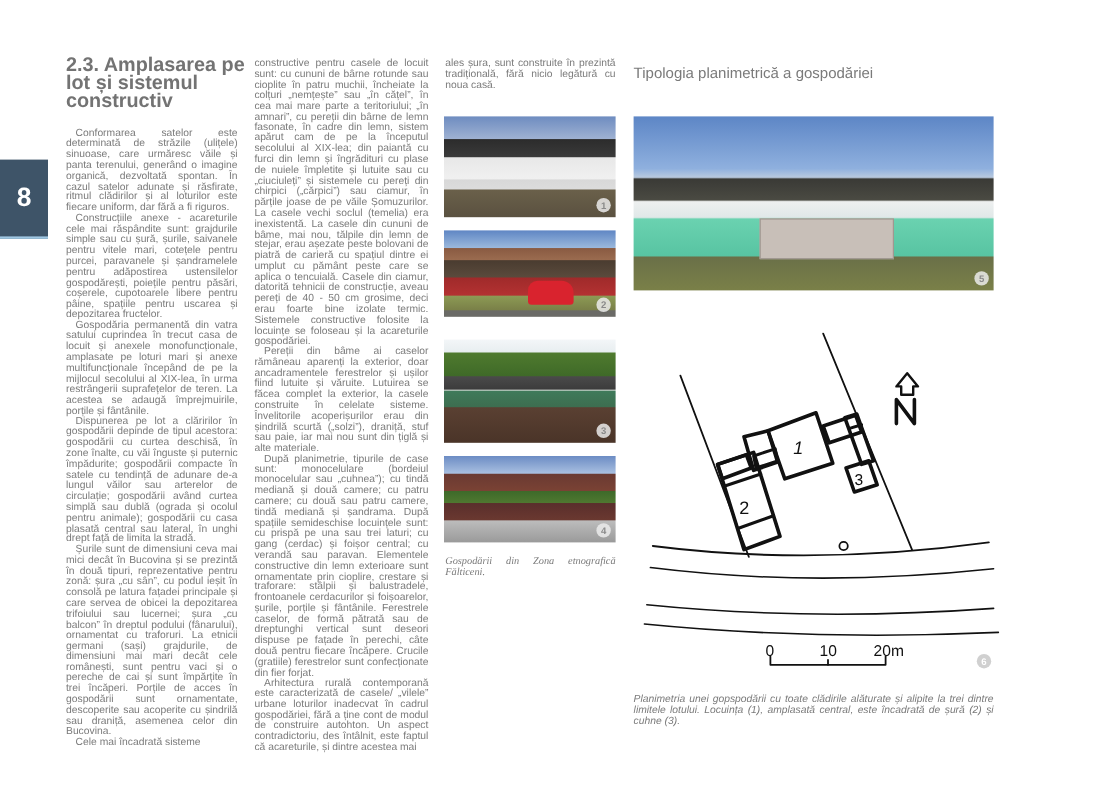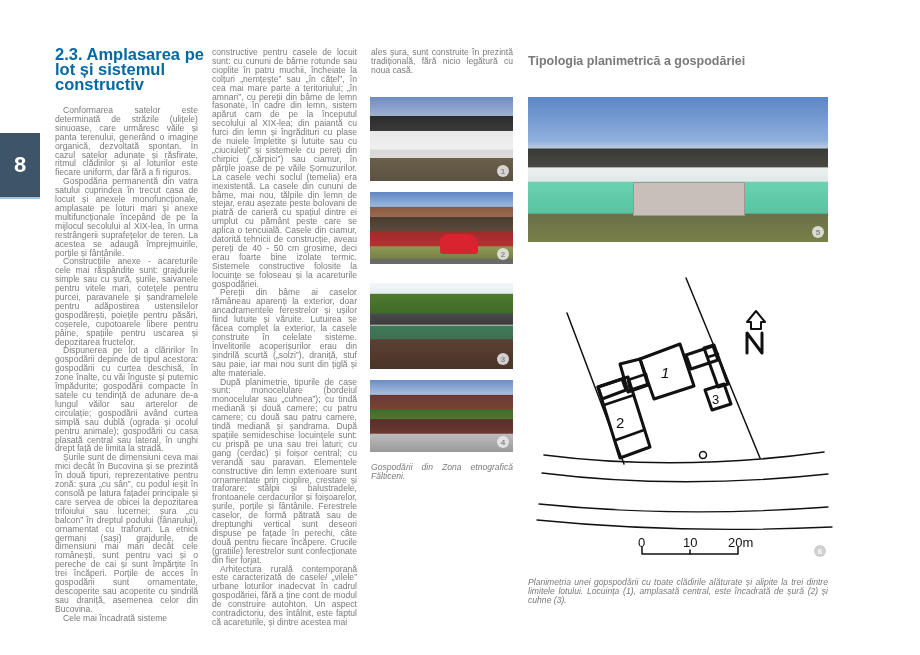--- a/index.html
+++ b/index.html
@@ -8,21 +8,21 @@
     font-family:"Liberation Sans", sans-serif; color:#6d6d6d;
   }
   .page-num {
     position:absolute; left:0; top:133px; width:40px; height:66px;
     background:#3e5468; border-bottom:2px solid #9fc7e3;
     color:#ffffff; font-weight:bold; font-size:22px;
     display:flex; align-items:center; justify-content:center; box-sizing:border-box;
   }
   .section-title {
     position:absolute; left:55px; top:47px; width:160px;
-    font-size:16.5px; line-height:15px; font-weight:bold; color:#0369a1; margin:0;
+    font-size:16.5px; line-height:15px; font-weight:bold; color:#737373; margin:0;
   }
   .col {
     position:absolute; font-size:8.6px; line-height:8.9px; color:#7a7a7a;
     text-align:justify; hyphens:auto;
   }
   .col p { margin:0; text-indent:8px; }
   .col1 { left:55px; top:106px; width:143px; }
   .col2 { left:212px; top:48px; width:145px; }
   .col3 { left:371px; top:48px; width:142px; }
   .col2 p:first-child, .col3 p:first-child { text-indent:0; }
@@ -44,46 +44,46 @@
     background:linear-gradient(180deg,#f3f6f8 0%,#e8eef0 12%,#4f7a2e 13%,#3f6a28 35%,#4a4a4a 36%,#3c3c3c 48%,#d8dcd8 49%,#3f7a5a 50%,#3d6e50 65%,#5a4032 66%,#4a3428 100%); }
   .p4 { left:370px; top:380px; width:143px; height:72px;
     background:linear-gradient(180deg,#6c8cc4 0%,#a8bfe0 20%,#6a3a32 21%,#7a4234 40%,#3e6a2a 41%,#4f7830 54%,#5a2f2c 55%,#6a3830 74%,#bcbcbc 75%,#9a9a9a 100%); }
   .p5 { left:528px; top:97px; width:300px; height:145px;
     background:linear-gradient(180deg,#5d86c6 0%,#8fb0de 30%,#b8c9df 35%,#3a3a36 36%,#4a4a42 48%,#eef0f0 49%,#e0e8e8 58%,#6ad2b0 59%,#58c4a2 80%,#6a7048 81%,#7a8048 100%); }
   .p5 .gate { position:absolute; left:105px; top:85px; width:110px; height:32px; background:#c8bfb8; border:1px solid #a09890; }
 
   .caption {
     position:absolute; font-style:italic; font-size:8.6px; line-height:9px; color:#7a7a7a; text-align:justify;
   }
-  .cap-photos { left:371px; top:463px; width:142px; }
+  .cap-photos { left:371px; top:463px; width:142px;font-family:Liberation Serif, serif; }
   .cap-plan { left:528px; top:578px; width:300px; }
 
   .right-title {
-    position:absolute; left:528px; top:54px; font-size:12.5px; font-weight:bold; color:#7a7a7a; margin:0;
+    position:absolute; left:528px; top:54px; font-size:12.5px; font-weight:normal; color:#7a7a7a; margin:0;
   }
   .plan { position:absolute; left:528px; top:262px; width:305px; height:300px; }
   .plan .badge6 {
     position:absolute; left:286px; top:283px; width:12px; height:12px; border-radius:50%;
     background:#d0d0d0; color:#ffffff; font-size:8px; font-weight:bold;
     display:flex; align-items:center; justify-content:center;
   }
 </style>
 </head>
 <body>
 
 <div class="page-num">
   <span>8</span>
 </div>
 
 <h2 class="section-title">2.3. Amplasarea pe lot și sistemul constructiv</h2>
 
 <div class="col col1">
   <p>Conformarea satelor este determinată de străzile (ulițele) sinuoase, care urmăresc văile și panta terenului, generând o imagine organică, dezvoltată spontan. În cazul satelor adunate și răsfirate, ritmul clădirilor și al loturilor este fiecare uniform, dar fără a fi riguros.</p>
+  <p>Construcțiile anexe - acareturile cele mai răspândite sunt: grajdurile simple sau cu șură, șurile, saivanele pentru vitele mari, cotețele pentru purcei, paravanele și șandramelele pentru adăpostirea ustensilelor gospodărești, poiețile pentru păsări, coșerele, cupotoarele libere pentru pâine, spațiile pentru uscarea și depozitarea fructelor.</p>
   <p>Gospodăria permanentă din vatra satului cuprindea în trecut casa de locuit și anexele monofuncționale, amplasate pe loturi mari și anexe multifuncționale începând de pe la mijlocul secolului al XIX-lea, în urma restrângerii suprafețelor de teren. La acestea se adaugă împrejmuirile, porțile și fântânile.</p>
-  <p>Construcțiile anexe - acareturile cele mai răspândite sunt: grajdurile simple sau cu șură, șurile, saivanele pentru vitele mari, cotețele pentru purcei, paravanele și șandramelele pentru adăpostirea ustensilelor gospodărești, poiețile pentru păsări, coșerele, cupotoarele libere pentru pâine, spațiile pentru uscarea și depozitarea fructelor.</p>
   <p>Dispunerea pe lot a clăririlor în gospodării depinde de tipul acestora: gospodării cu curtea deschisă, în zone înalte, cu văi înguste și puternic împădurite; gospodării compacte în satele cu tendință de adunare de-a lungul văilor sau arterelor de circulație; gospodării având curtea simplă sau dublă (ograda și ocolul pentru animale); gospodării cu casa plasată central sau lateral, în unghi drept față de limita la stradă.</p>
   <p>Șurile sunt de dimensiuni ceva mai mici decât în Bucovina și se prezintă în două tipuri, reprezentative pentru zonă: șura „cu sân”, cu podul ieșit în consolă pe latura fațadei principale și care servea de obicei la depozitarea trifoiului sau lucernei; șura „cu balcon” în dreptul podului (fânarului), ornamentat cu traforuri. La etnicii germani (sași) grajdurile, de dimensiuni mai mari decât cele românești, sunt pentru vaci și o pereche de cai și sunt împărțite în trei încăperi. Porțile de acces în gospodării sunt ornamentate, descoperite sau acoperite cu șindrilă sau draniță, asemenea celor din Bucovina.</p>
   <p>Cele mai încadrată sisteme</p>
 </div>
 
 <div class="col col2">
   <p>constructive pentru casele de locuit sunt: cu cununi de bârne rotunde sau cioplite în patru muchii, încheiate la colțuri „nemțește” sau „în cățel”, în cea mai mare parte a teritoriului; „în amnari”, cu pereții din bârne de lemn fasonate, în cadre din lemn, sistem apărut cam de pe la începutul secolului al XIX-lea; din paiantă cu furci din lemn și îngrădituri cu plase de nuiele împletite și lutuite sau cu „ciuciuleți” și sistemele cu pereți din chirpici („cărpici”) sau ciamur, în părțile joase de pe văile Șomuzurilor. La casele vechi soclul (temelia) era inexistentă. La casele din cununi de bâme, mai nou, tălpile din lemn de stejar, erau așezate peste bolovani de piatră de carieră cu spațiul dintre ei umplut cu pământ peste care se aplica o tencuială. Casele din ciamur, datorită tehnicii de construcție, aveau pereți de 40 - 50 cm grosime, deci erau foarte bine izolate termic. Sistemele constructive folosite la locuințe se foloseau și la acareturile gospodăriei.</p>
   <p>Pereții din bâme ai caselor rămâneau aparenți la exterior, doar ancadramentele ferestrelor și ușilor fiind lutuite și văruite. Lutuirea se făcea complet la exterior, la casele construite în celelate sisteme. Învelitorile acoperișurilor erau din șindrilă scurtă („solzi”), draniță, stuf sau paie, iar mai nou sunt din țiglă și alte materiale.</p>
   <p>După planimetrie, tipurile de case sunt: monocelulare (bordeiul monocelular sau „cuhnea”); cu tindă mediană și două camere; cu patru camere; cu două sau patru camere, tindă mediană și șandrama. După spațiile semideschise locuințele sunt: cu prispă pe una sau trei laturi; cu gang (cerdac) și foișor central; cu verandă sau paravan. Elementele constructive din lemn exterioare sunt ornamentate prin cioplire, crestare și traforare: stâlpii și balustradele, frontoanele cerdacurilor și foișoarelor, șurile, porțile și fântânile. Ferestrele caselor, de formă pătrată sau de dreptunghi vertical sunt deseori dispuse pe fațade în perechi, câte două pentru fiecare încăpere. Crucile (gratiile) ferestrelor sunt confecționate din fier forjat.</p>
   <p>Arhitectura rurală contemporană este caracterizată de casele/ „vilele” urbane loturilor inadecvat în cadrul gospodăriei, fără a ține cont de modul de construire autohton. Un aspect contradictoriu, des întâlnit, este faptul că acareturile, și dintre acestea mai</p>

